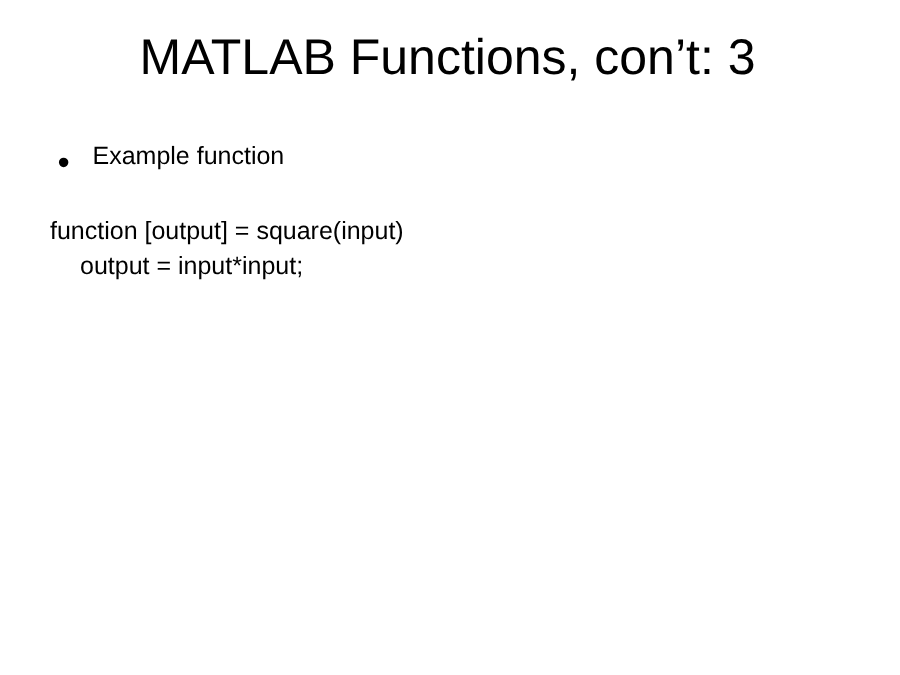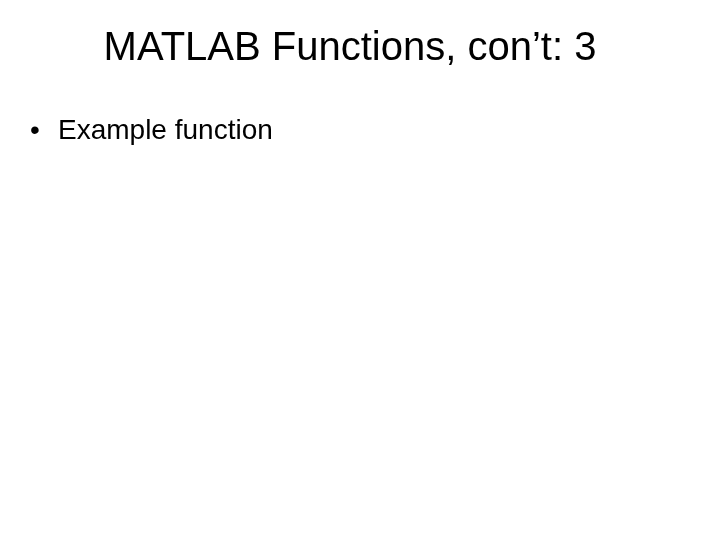--- a/index.html
+++ b/index.html
@@ -9,32 +9,32 @@
     height: 540px;
     background: #ffffff;
     font-family: Arial, Helvetica, sans-serif;
     color: #000000;
     overflow: hidden;
   }
   .slide {
     box-sizing: border-box;
     width: 716px;
     height: 540px;
-    padding: 24px 40px 40px 24px;
+    padding: 24px 40px 40px 40px;
     position: relative;
   }
   .title {
     font-size: 40px;
     text-align: center;
     margin: 0 0 44px 0;
     font-weight: normal;
     letter-spacing: 0px;
   }
   .body {
-    font-size: 28px;
+    font-size: 20px;
     line-height: 1.2;
   }
   ul.bullets {
     list-style: none;
     margin: 0;
     padding: 0;
   }
   ul.bullets > li {
     position: relative;
     padding-left: 34px;
@@ -63,15 +63,19 @@
 <body>
 
 <div class="slide">
   <h1 class="title">MATLAB Functions, con’t: 3</h1>
 
   <div class="body">
     <ul class="bullets">
       <li>Example function</li>
     </ul>
 
+    <div class="code-block">
+      <div class="code-line1">function [output] = square(input)</div>
+      <div class="code-line2">output = input*input;</div>
+    </div>
 
   </div>
 </div>
 
 </body></html>

